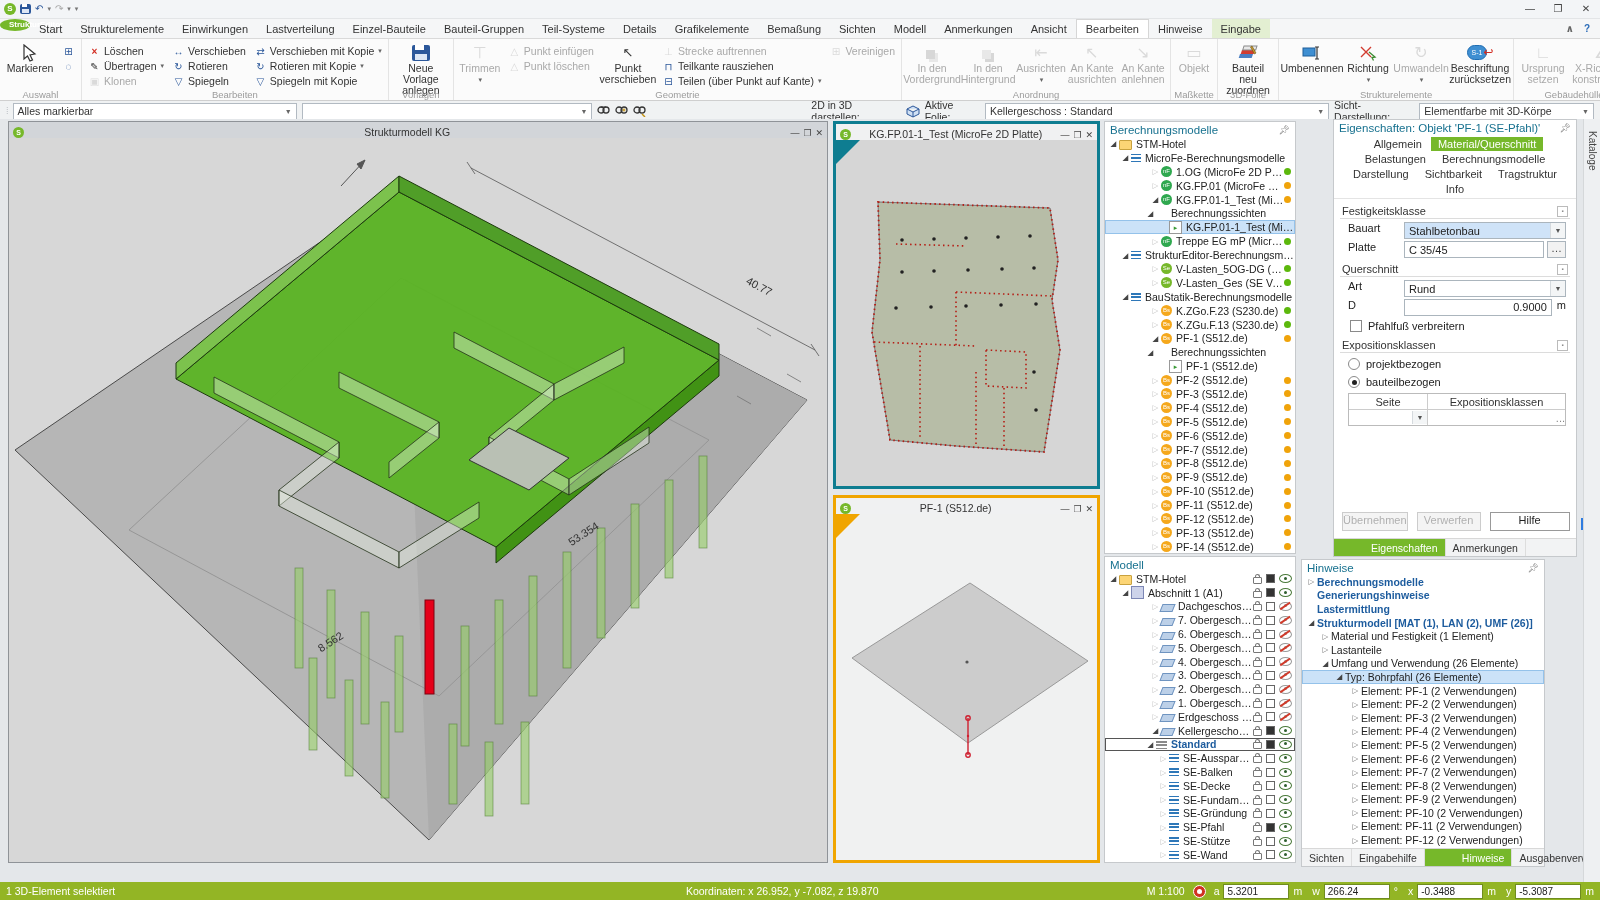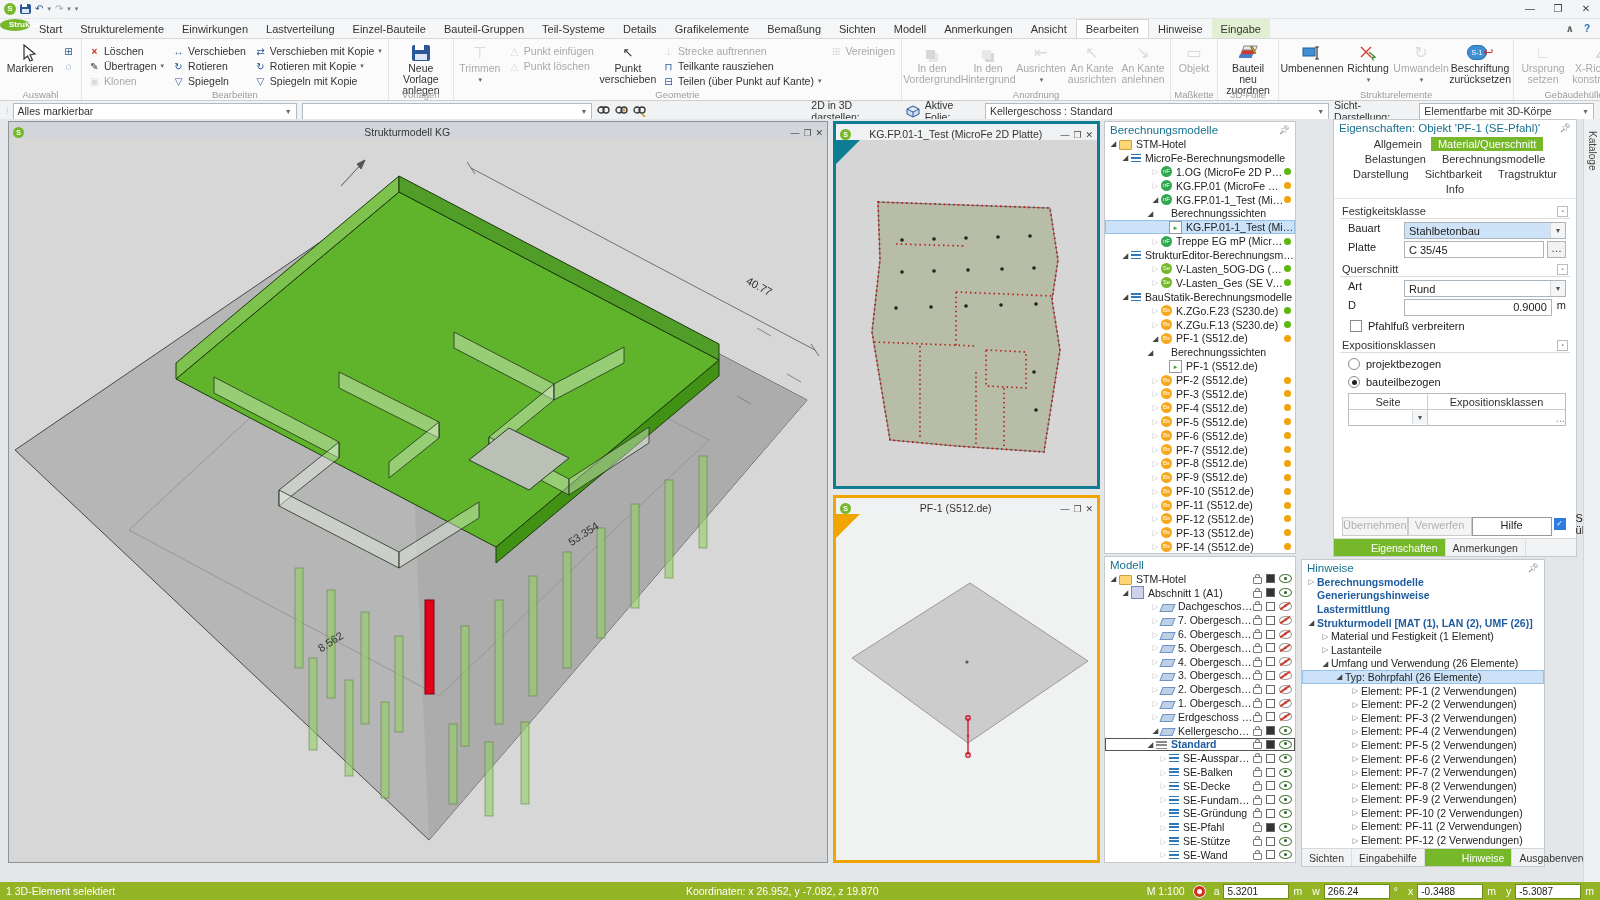--- a/index.html
+++ b/index.html
@@ -135,21 +135,21 @@
   .chk{width:10px;height:10px;border:1px solid #8a8a8a;background:#fff;margin-right:6px;flex:none;}
   .chk.on{background:#2f7ce0;border-color:#2f7ce0;color:#fff;font-size:8px;line-height:10px;text-align:center;}
   .chk.on::before{content:"✓";}
   .radio{width:10px;height:10px;border:1px solid #8a8a8a;border-radius:50%;margin-right:6px;position:relative;flex:none;}
   .radio.on::before{content:"";position:absolute;inset:2.5px;background:#222;border-radius:50%;}
   .etable{margin:4px 10px 0 14px;border:1px solid #bbb;}
   .etr{display:flex;height:15px;}
   .etd{flex:1;border-right:1px solid #ccc;display:flex;align-items:center;justify-content:center;color:#333;}
   .etd:last-child{border-right:none;}
   .etr+.etr{border-top:1px solid #ccc;}
-  .pbtns{position:absolute;bottom:20px;left:8px;right:6px;display:flex;gap:0;align-items:flex-end;}
+  .pbtns{position:absolute;bottom:20px;left:8px;right:6px;display:flex;gap:9px;align-items:flex-start;}
   .pbtn{flex:0 0 62px;height:17px;border:1px solid #cccccc;background:#f4f4f4;text-align:center;line-height:15px;color:#b0b0b0;}
   .pbtn.en{color:#222;border-color:#999;background:#fff;flex-basis:78px;}
   .sofort{display:flex;align-items:center;margin-left:2px;}
   .btabs{position:absolute;bottom:0;left:0;right:0;height:17px;display:flex;background:#f2f3f4;border-top:1px solid #d8d8d8;font-size:10.5px;}
   .btab{padding:0 7px;display:flex;align-items:center;border-right:1px solid #ddd;color:#333;white-space:nowrap;}
   .btab.active{background:#76b82a;color:#fff;padding-left:37px;}
   .hints{position:absolute;left:1301px;top:440px;width:244px;height:308px;background:#fff;border:1px solid #c6c9cc;box-sizing:border-box;}
   
   .vstrip{position:absolute;top:0;bottom:0;right:0;width:16px;background:#eef0f2;border-left:1px solid #d5d8da;}
   .vstrip .vlabel{writing-mode:vertical-rl;font-size:10px;color:#444;margin:12px 0 0 3px;}

